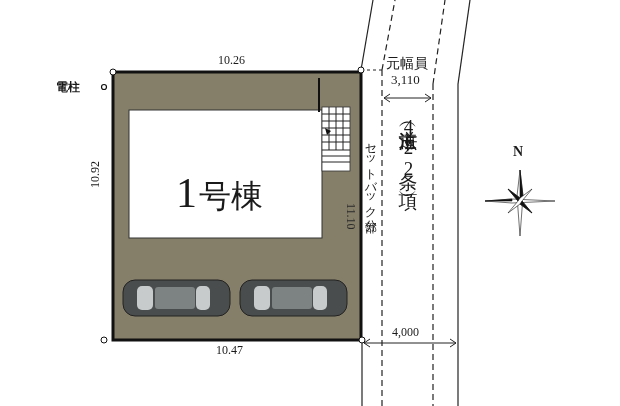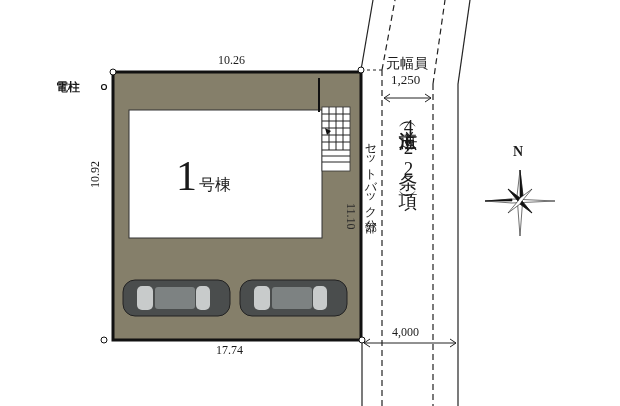--- a/index.html
+++ b/index.html
@@ -81,33 +81,33 @@
     <path d="M 520 170 L 523 196 L 520 200 Z"></path>
     <path d="M 485 201 L 512 199 L 555 201 L 512 203 Z" fill="#fff"></path>
     <path d="M 485 201 L 512 199 L 512 201 Z"></path>
     <path d="M 508 189 L 520 198 L 532 189 L 522 201 L 532 213 L 520 204 L 508 213 L 518 201 Z" fill="#fff"></path>
     <path d="M 508 189 L 520 198 L 518 201 Z"></path>
     <path d="M 532 213 L 522 201 L 520 204 Z"></path>
   </g>
 </svg>
 
 <div class="abs dim" style="left:218px; top:53px;">10.26</div>
-<div class="abs dim" style="left:216px; top:343px;">17.74</div>
+<div class="abs dim" style="left:216px; top:343px;">10.47</div>
 <div class="abs dim" style="left:88px; top:188px; transform: rotate(-90deg); transform-origin: left top;">10.92</div>
 <div class="abs dim" style="left:358px; top:203px; transform: rotate(90deg); transform-origin: left top; color:#2a2a2a;">11.10</div>
 
 <div class="abs" style="left:56px; top:79px; font-size:12px; font-weight:bold; font-family:'DejaVu Sans', sans-serif;">電柱</div>
 
 <div class="abs" style="left:176px; top:148px; display:flex; align-items:baseline;">
   <span style="font-size:42px;">1</span>
-  <span style="font-size:16px; margin-left:2px;margin-top:27px;">号棟</span>
+  <span style="font-size:32px; margin-left:2px;margin-top:27px;">号棟</span>
 </div>
 
 <div class="abs vtext" style="left:362px; top:135px; font-size:12px; letter-spacing:-1px; font-family:'DejaVu Sans', sans-serif;">セットバック部分</div>
 
 <div class="abs" style="left:386px; top:55px; font-size:14px; font-family:'DejaVu Sans', sans-serif;">元幅員</div>
-<div class="abs dim" style="left:391px; top:72px; font-size:13px;">1,250</div>
+<div class="abs dim" style="left:391px; top:72px; font-size:13px;">3,110</div>
 
 <div class="abs vtext" style="left:395px; top:116px; font-size:19px; line-height:26px;">市道（法42条2項）</div>
 
 <div class="abs" style="left:392px; top:325px; font-size:12px;">4,000</div>
 
 <div class="abs" style="left:513px; top:144px; font-size:14px; font-weight:bold;">N</div>
 
 </body></html>

